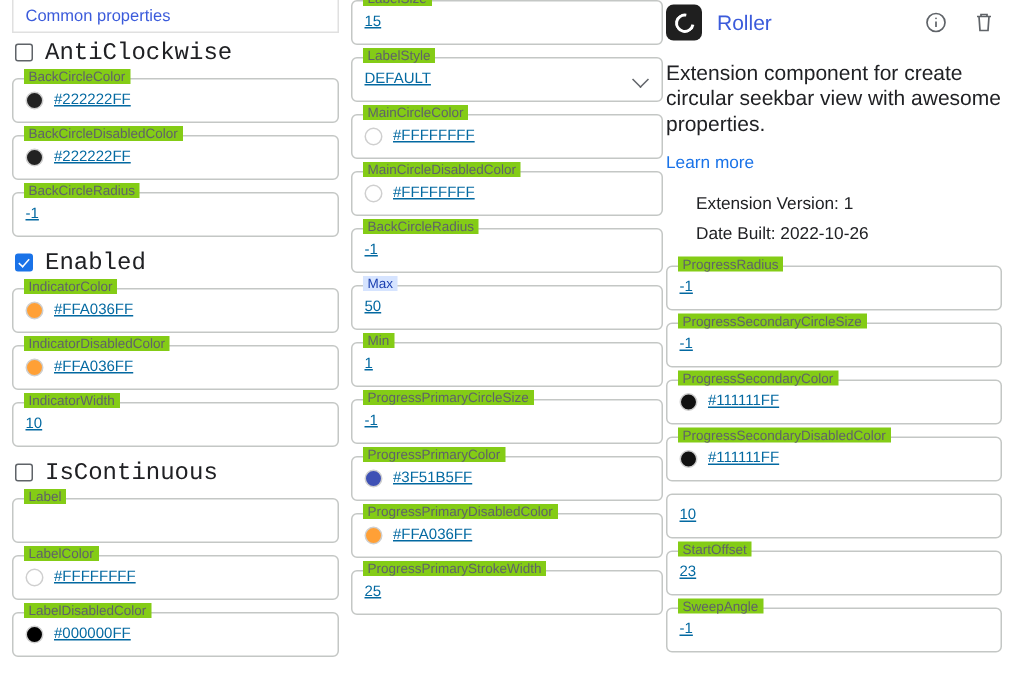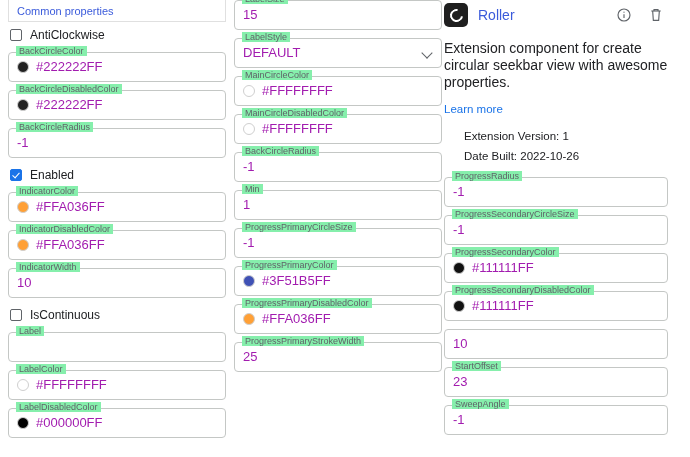--- a/index.html
+++ b/index.html
@@ -50,21 +50,21 @@
   
   .field {
     position: relative;
     margin: 0 0 8px 0;
     box-sizing: border-box;
   }
   .field .legend {
     position: absolute;
     top: -6px;
     left: 8px;
-    background: #86efac;
+    background: #84cc16;
     padding: 0 3px;
     font-size: 9px;
     color: #5f6368;
     line-height: 10px;
     white-space: nowrap;
   }
   .field .legend.focused {
     background: #d6e4ff;
     color: #1a3fb0;
   }
@@ -72,23 +72,24 @@
     border: 1px solid #c4c7c5;
     border-radius: 4px;
     height: 30px;
     display: flex;
     align-items: center;
     padding: 0 8px;
     box-sizing: border-box;
     background: #ffffff;
   }
   .box .value {
-    font-size: 13px;
-    color: #a21caf;
+    font-size: 10px;
+    color: #0369a1;
     line-height: 14px;
+    text-decoration: underline;
   }
   .swatch {
     width: 12px;
     height: 12px;
     border-radius: 50%;
     margin-right: 7px;
     flex: 0 0 auto;
     border: 1px solid #cfcfcf;
     box-sizing: border-box;
   }
@@ -137,22 +138,23 @@
     position: absolute;
     left: 3px;
     top: 0.5px;
     width: 3px;
     height: 6px;
     border-right: 1.8px solid #ffffff;
     border-bottom: 1.8px solid #ffffff;
     transform: rotate(42deg);
   }
   .checkrow .label {
-    font-size: 12px;
+    font-size: 16px;
     color: #202124;
+    font-family: Liberation Mono, monospace;
   }
 
   
   .panel-head {
     display: flex;
     align-items: center;
     height: 30px;
     margin-bottom: 10px;
   }
   .ext-icon {
@@ -327,20 +329,26 @@
           <span class="legend">MainCircleDisabledColor</span>
           <div class="box">
             <span class="swatch" style="background: rgb(255, 255, 255);"></span>
             <span class="value">#FFFFFFFF</span>
           </div>
         </div>
         <div class="field">
           <span class="legend">BackCircleRadius</span>
           <div class="box">
             <span class="value">-1</span>
+          </div>
+        </div>
+        <div class="field">
+          <span class="legend focused">Max</span>
+          <div class="box">
+            <span class="value">50</span>
           </div>
         </div>
         <div class="field">
           <span class="legend">Min</span>
           <div class="box">
             <span class="value">1</span>
           </div>
         </div>
         <div class="field">
           <span class="legend">ProgressPrimaryCircleSize</span>

